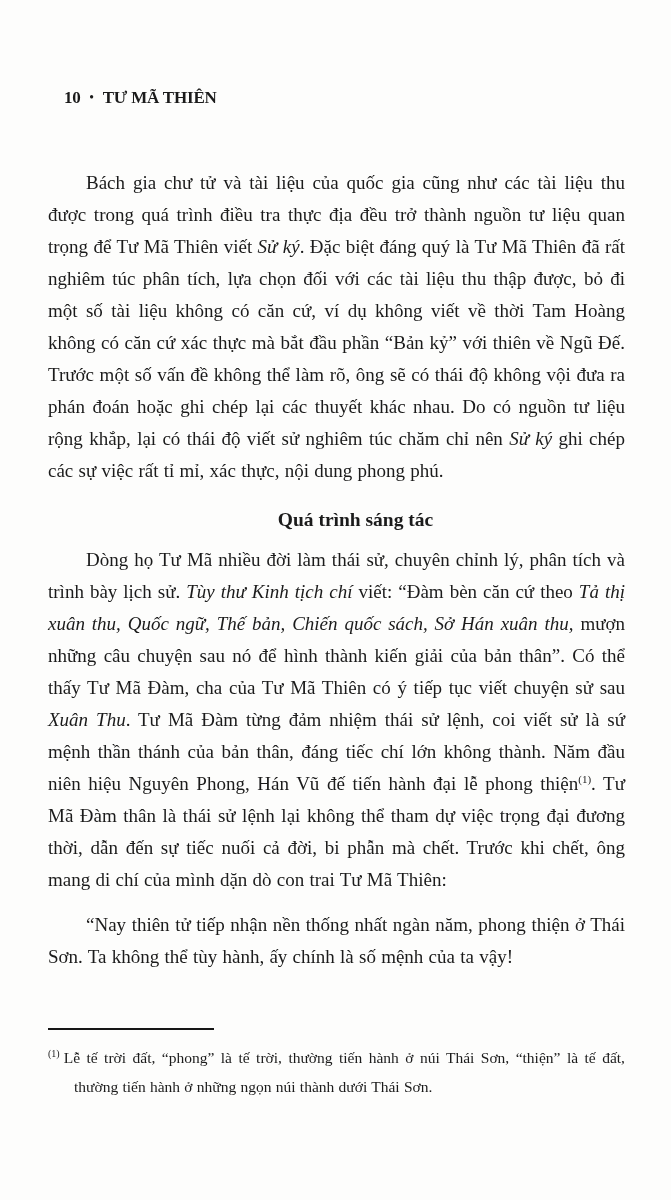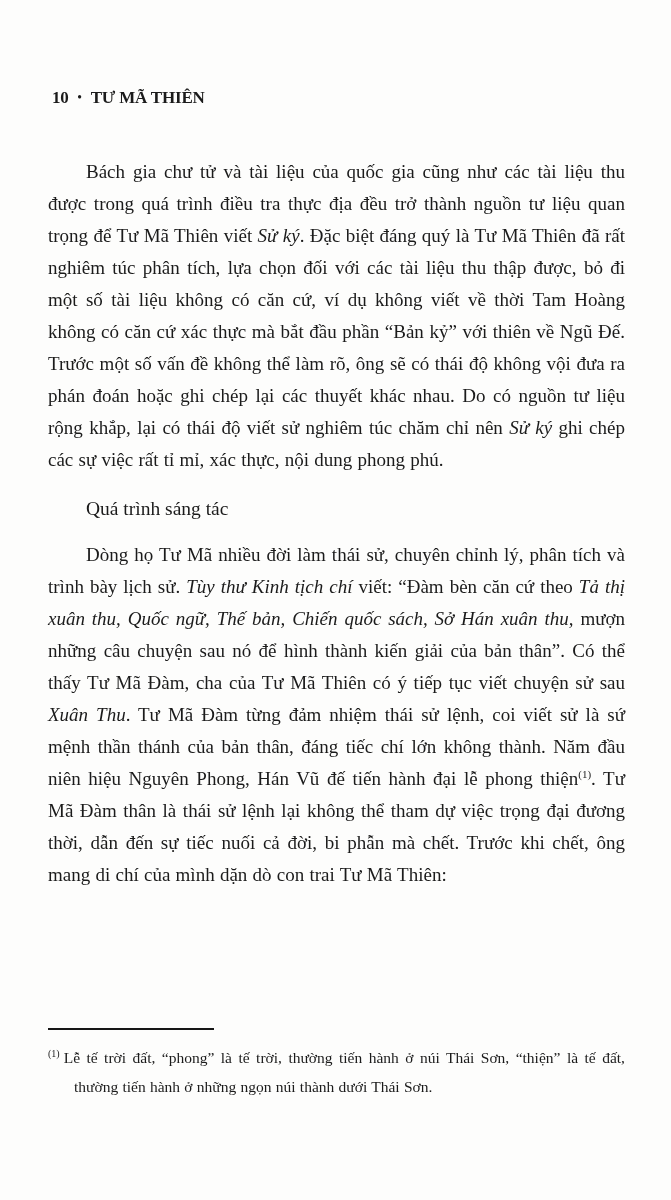--- a/index.html
+++ b/index.html
@@ -14,61 +14,62 @@
     margin: 0 auto;
     background: var(--paper, #fdfdfc);
     color: var(--ink, #1b1b1b);
     overflow: hidden;
     box-sizing: border-box;
   }
   
   .running-head {
     position: absolute;
     top: 88px;
-    left: 52px;
+    left: 64px;
     font-weight: 700;
     font-size: 17px;
     letter-spacing: -0.2px;
     white-space: nowrap;
   }
   .running-head .bullet {
     display: inline-block;
     font-size: 12px;
     margin: 0 9px;
     vertical-align: 2px;
   }
   
   .text-block {
     position: absolute;
-    top: 156px;
+    top: 167px;
     left: 48px;
     width: 577px;
   }
   p.body-par {
     margin: 0;
     font-size: 19px;
     line-height: 32px;
     text-align: justify;
     text-indent: 38px;
     word-spacing: 0.5px;
   }
   p.quote-par { margin-top: 13px; }
   .it { font-style: italic; }
   sup.ref {
     font-size: 11px;
     line-height: 0;
     vertical-align: 7px;
     letter-spacing: 0;
   }
   h2.section-heading {
-    margin: 17px 0 14px 0;
+    margin: 17px 0 8px 0;
     padding-left: 38px;
     font-size: 19.5px;
-    font-weight: 400;
+    font-weight: 700;
     line-height: 32px;
+    text-align: center;
   }
   
   .footnote-area {
     position: absolute;
     left: 48px;
     top: 1028px;
     width: 577px;
   }
   .fn-rule {
     width: 166px;
@@ -101,20 +102,21 @@
   </header>
 
   <main class="text-block">
 
     <p class="body-par"><span>Bách gia chư tử và tài liệu của quốc gia cũng như các tài liệu thu được trong quá trình điều tra thực địa đều trở thành nguồn tư liệu quan trọng để Tư Mã Thiên viết </span><span class="it">Sử ký</span><span>. Đặc biệt đáng quý là Tư Mã Thiên đã rất nghiêm túc phân tích, lựa chọn đối với các tài liệu thu thập được, bỏ đi một số tài liệu không có căn cứ, ví dụ không viết về thời Tam Hoàng không có căn cứ xác thực mà bắt đầu phần “Bản kỷ” với thiên về Ngũ Đế. Trước một số vấn đề không thể làm rõ, ông sẽ có thái độ không vội đưa ra phán đoán hoặc ghi chép lại các thuyết khác nhau. Do có nguồn tư liệu rộng khắp, lại có thái độ viết sử nghiêm túc chăm chỉ nên </span><span class="it">Sử ký</span><span> ghi chép các sự việc rất tỉ mỉ, xác thực, nội dung phong phú.</span></p>
 
     <h2 class="section-heading">Quá trình sáng tác</h2>
 
     <p class="body-par"><span>Dòng họ Tư Mã nhiều đời làm thái sử, chuyên chỉnh lý, phân tích và trình bày lịch sử. </span><span class="it">Tùy thư Kinh tịch chí</span><span> viết: “Đàm bèn căn cứ theo </span><span class="it">Tả thị xuân thu, Quốc ngữ, Thế bản, Chiến quốc sách, Sở Hán xuân thu,</span><span> mượn những câu chuyện sau nó để hình thành kiến giải của bản thân”. Có thể thấy Tư Mã Đàm, cha của Tư Mã Thiên có ý tiếp tục viết chuyện sử sau </span><span class="it">Xuân Thu</span><span>. Tư Mã Đàm từng đảm nhiệm thái sử lệnh, coi viết sử là sứ mệnh thần thánh của bản thân, đáng tiếc chí lớn không thành. Năm đầu niên hiệu Nguyên Phong, Hán Vũ đế tiến hành đại lễ phong thiện</span><sup class="ref">(1)</sup><span>. Tư Mã Đàm thân là thái sử lệnh lại không thể tham dự việc trọng đại đương thời, dẫn đến sự tiếc nuối cả đời, bi phẫn mà chết. Trước khi chết, ông mang di chí của mình dặn dò con trai Tư Mã Thiên:</span></p>
 
+    <p class="body-par quote-par"><span>“Nay thiên tử tiếp nhận nền thống nhất ngàn năm, phong thiện ở Thái Sơn. Ta không thể tùy hành, ấy chính là số mệnh của ta vậy!</span></p>
 
   </main>
 
   <footer class="footnote-area">
     <div class="fn-rule"></div>
     <p class="footnote"><sup class="fn-marker">(1)</sup><span>Lễ tế trời đất, “phong” là tế trời, thường tiến hành ở núi Thái Sơn, “thiện” là tế đất, thường tiến hành ở những ngọn núi thành dưới Thái Sơn.</span></p>
   </footer>
 
 </div>
 

